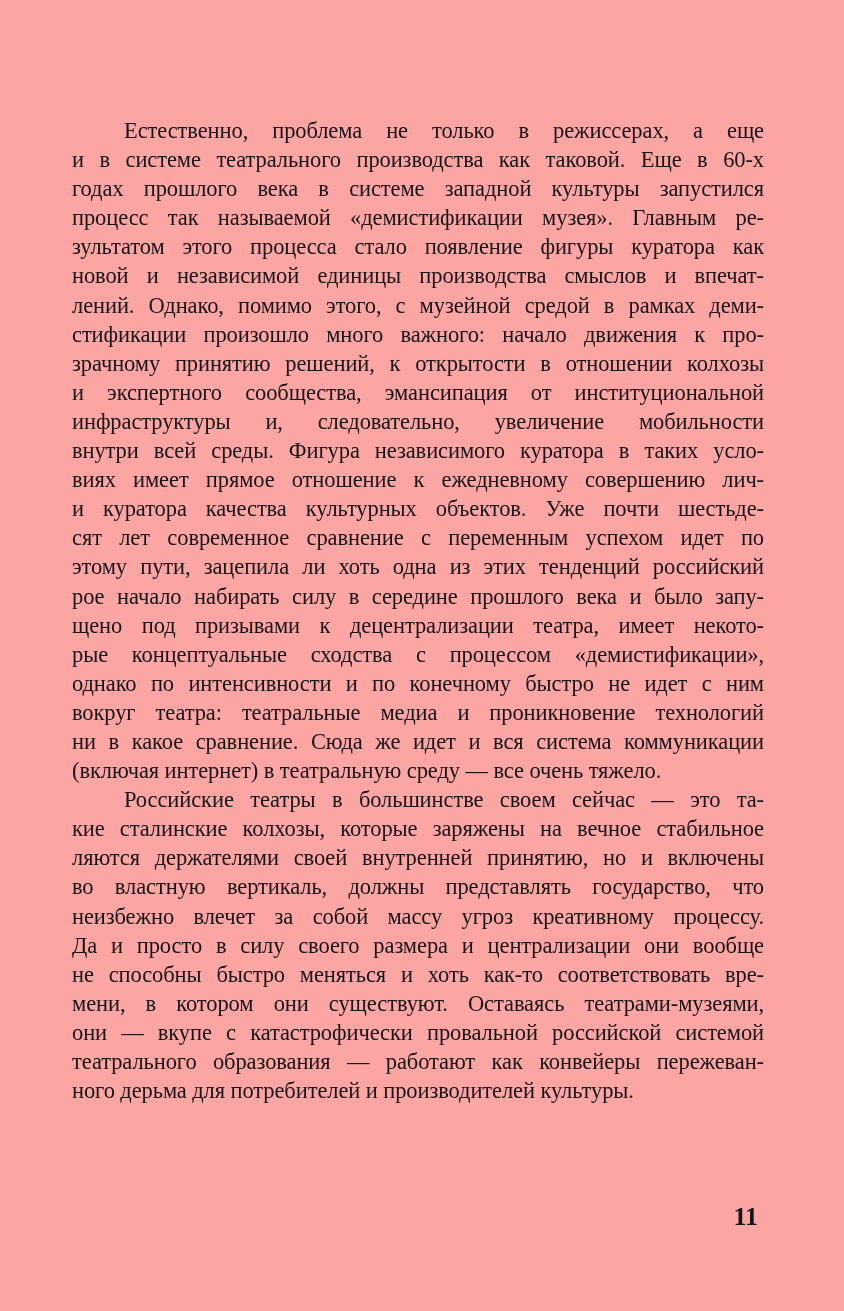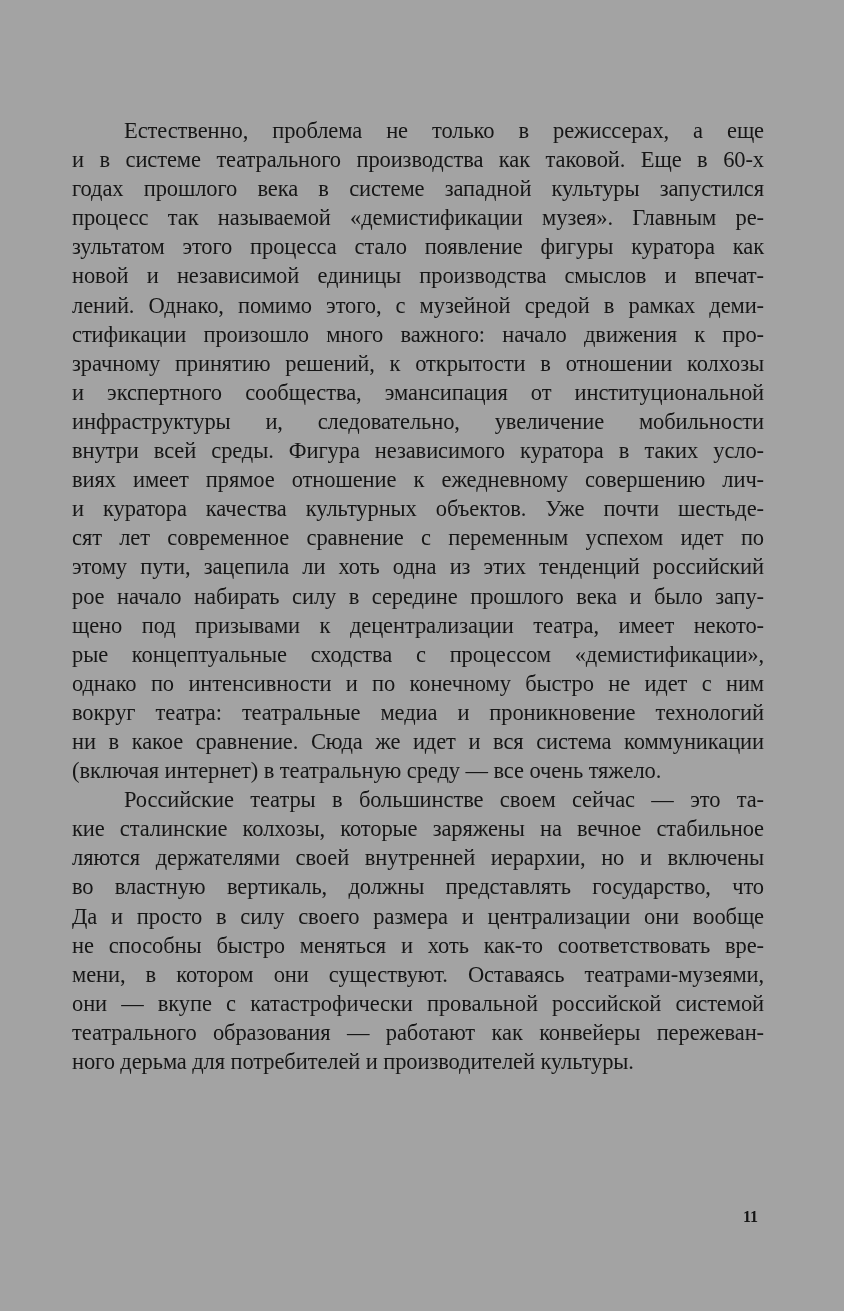--- a/index.html
+++ b/index.html
@@ -11,21 +11,21 @@
     height: 1311px;
     background: #ffffff;
     position: relative;
     font-family: "Liberation Serif", "DejaVu Serif", serif;
     color: #161616;
     overflow: hidden;
   }
   .page {
     position: absolute;
     inset: 0;
-    background: #a3a3a3;
+    background: #fca5a5;
     padding-left: 48px;
   }
   .text-block {
     position: absolute;
     left: 72px;
     top: 116px;
     width: 692px;
   }
   .paragraph {
     margin: 0;
@@ -43,21 +43,21 @@
   }
   .line.last {
     text-align-last: left;
   }
   .page-number {
     position: absolute;
     top: 1202px;
     left: 72px;
     width: 686px;
     text-align: right;
-    font-size: 16px;
+    font-size: 26px;
     line-height: 29px;
     font-weight: bold;
   }
 </style>
 </head>
 <body style="background: rgb(255, 255, 255); color: rgb(22, 22, 22);">
 
 <div class="page">
   <div class="text-block" id="text-block">
       <div class="paragraph">
@@ -81,22 +81,23 @@
         <div class="line">щено под призывами к децентрализации театра, имеет некото-</div>
         <div class="line">рые концептуальные сходства с процессом «демистификации»,</div>
         <div class="line">однако по интенсивности и по конечному быстро не идет с ним</div>
         <div class="line">вокруг театра: театральные медиа и проникновение технологий</div>
         <div class="line">ни в какое сравнение. Сюда же идет и вся система коммуникации</div>
         <div class="line last">(включая интернет) в театральную среду — все очень тяжело.</div>
       </div>
       <div class="paragraph">
         <div class="line first">Российские театры в большинстве своем сейчас — это та-</div>
         <div class="line">кие сталинские колхозы, которые заряжены на вечное стабильное</div>
-        <div class="line">ляются держателями своей внутренней иерархии, но и включены</div>
+        <div class="line">ляются держателями своей внутренней принятию, но и включены</div>
         <div class="line">во властную вертикаль, должны представлять государство, что</div>
+        <div class="line">неизбежно влечет за собой массу угроз креативному процессу.</div>
         <div class="line">Да и просто в силу своего размера и централизации они вообще</div>
         <div class="line">не способны быстро меняться и хоть как-то соответствовать вре-</div>
         <div class="line">мени, в котором они существуют. Оставаясь театрами-музеями,</div>
         <div class="line">они — вкупе с катастрофически провальной российской системой</div>
         <div class="line">театрального образования — работают как конвейеры пережеван-</div>
         <div class="line last">ного дерьма для потребителей и производителей культуры.</div>
       </div>
     </div>
   <div class="page-number">11</div>
 </div>

